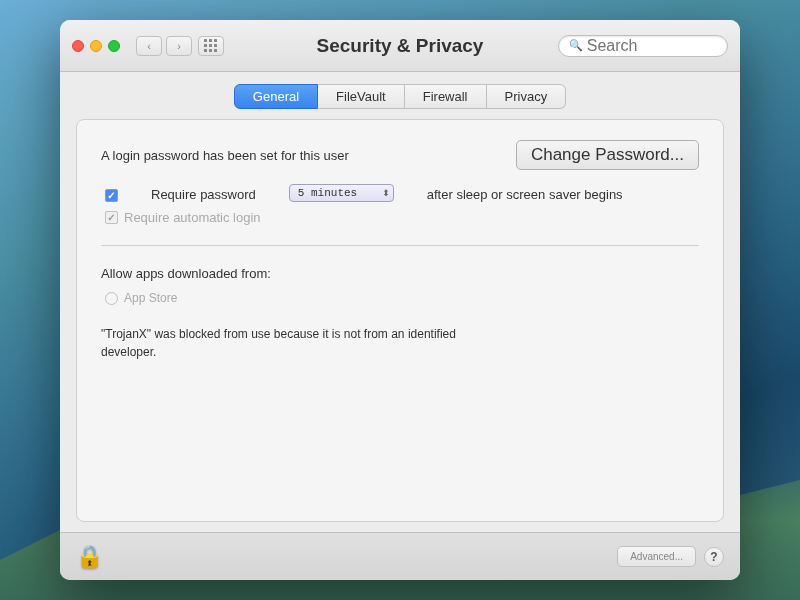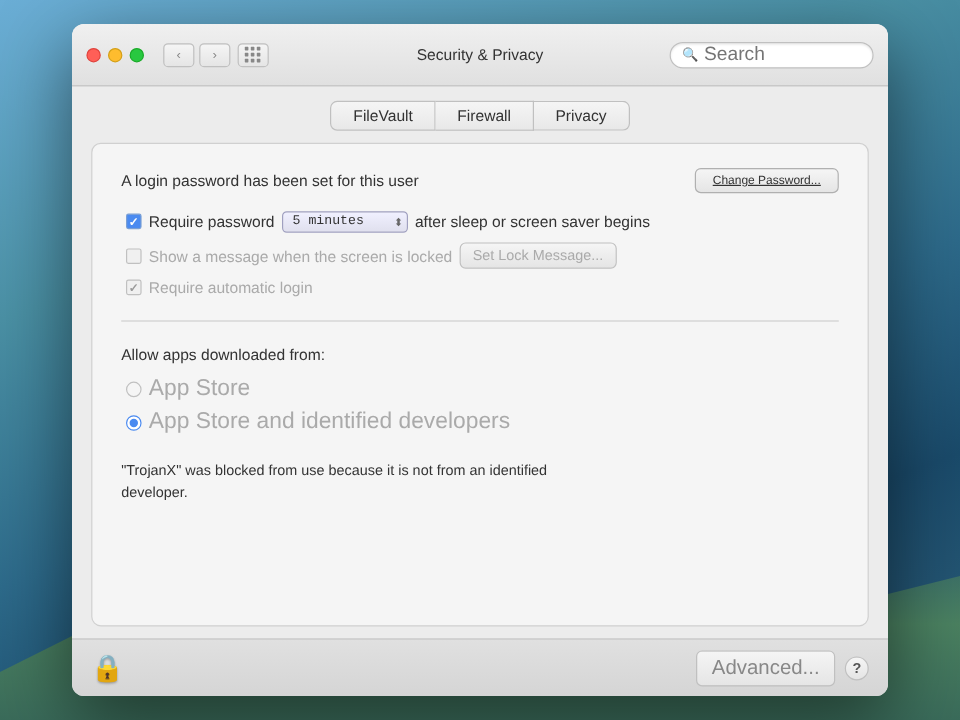--- a/index.html
+++ b/index.html
@@ -119,22 +119,22 @@
       width: 3px;
       height: 3px;
       background: #888;
       border-radius: 0.5px;
     }
 
     .window-title {
       position: absolute;
       left: 50%;
       transform: translateX(-50%);
-      font-size: 13px;
-      font-weight: 400;
+      font-size: 19px;
+      font-weight: 700;
       color: #333;
     }
 
     .search-box {
       margin-left: auto;
       display: flex;
       align-items: center;
       background: white;
       border: 1px solid #c0c0c0;
       border-radius: 14px;
@@ -214,35 +214,35 @@
       margin-bottom: 14px;
     }
 
     .password-label {
       font-size: 13px;
       color: #333;
     }
 
     .change-password-btn {
       padding: 4px 14px;
-      font-size: 10px;
+      font-size: 17px;
       background: linear-gradient(to bottom, #f5f5f5, #e5e5e5);
       border: 1px solid #b0b0b0;
       border-radius: 5px;
       cursor: pointer;
       color: #333;
-      text-decoration: underline;
     }
 
     
     .require-row {
       display: flex;
-      align-items: center;
+      align-items: flex-end;
       margin-bottom: 8px;
       margin-left: 4px;
+      gap: 27px;
     }
 
     .checkbox {
       width: 13px;
       height: 13px;
       border: 1px solid #7a9fd4;
       background: #4a8af0;
       border-radius: 2px;
       display: flex;
       align-items: center;
@@ -367,21 +367,21 @@
 
     .radio.selected::after {
       content: '';
       width: 7px;
       height: 7px;
       border-radius: 50%;
       background: #4a8af0;
     }
 
     .radio-label {
-      font-size: 19px;
+      font-size: 12px;
       color: #aaa;
     }
 
     .blocked-text {
       font-size: 12px;
       color: #333;
       line-height: 1.5;
       margin-top: 10px;
       max-width: 380px;
     }
@@ -434,21 +434,21 @@
 
     .bottom-right {
       margin-left: auto;
       display: flex;
       align-items: center;
       gap: 8px;
     }
 
     .advanced-btn {
       padding: 4px 12px;
-      font-size: 17px;
+      font-size: 10px;
       background: linear-gradient(to bottom, #f5f5f5, #e5e5e5);
       border: 1px solid #c0c0c0;
       border-radius: 5px;
       cursor: pointer;
       color: #888;
     }
 
     .help-btn {
       width: 20px;
       height: 20px;
@@ -512,20 +512,21 @@
 
       <div class="search-box">
         <span class="search-icon-inner">🔍</span>
         <input class="search-input" type="text" placeholder="Search" style="">
       </div>
     </div>
 
     <div class="content">
 
       <div class="tab-bar">
+        <div class="tab active">General</div>
         <div class="tab">FileVault</div>
         <div class="tab">Firewall</div>
         <div class="tab">Privacy</div>
       </div>
 
       <div class="main-panel">
 
         <div class="password-row">
           <span class="password-label">A login password has been set for this user</span>
           <button class="change-password-btn">Change Password...</button>
@@ -541,45 +542,36 @@
               <option>1 minute</option>
               <option selected="">5 minutes</option>
               <option>15 minutes</option>
               <option>1 hour</option>
               <option>8 hours</option>
             </select>
           </div>
           <span class="row-label">after sleep or screen saver begins</span>
         </div>
 
-        <div class="spacer-row">
-          <div class="checkbox disabled"></div>
-          <span class="row-label dimmed">Show a message when the screen is locked</span>
-          <button class="lock-message-btn">Set Lock Message...</button>
-        </div>
 
         <div class="spacer-row">
           <div class="checkbox disabled-checked"></div>
           <span class="row-label dimmed">Require automatic login</span>
         </div>
 
         <hr class="divider">
 
         <div>
           <div class="allow-label">Allow apps downloaded from:</div>
 
           <div class="radio-row">
             <div class="radio"></div>
             <span class="radio-label">App Store</span>
           </div>
 
-          <div class="radio-row">
-            <div class="radio selected"></div>
-            <span class="radio-label">App Store and identified developers</span>
-          </div>
 
           <div class="blocked-row">
             <span class="blocked-text">"TrojanX" was blocked from use because it is not from an identified developer.</span>
           </div>
         </div>
 
       </div>
 
       <div class="bottom-bar">
         <div class="lock-icon-container">

